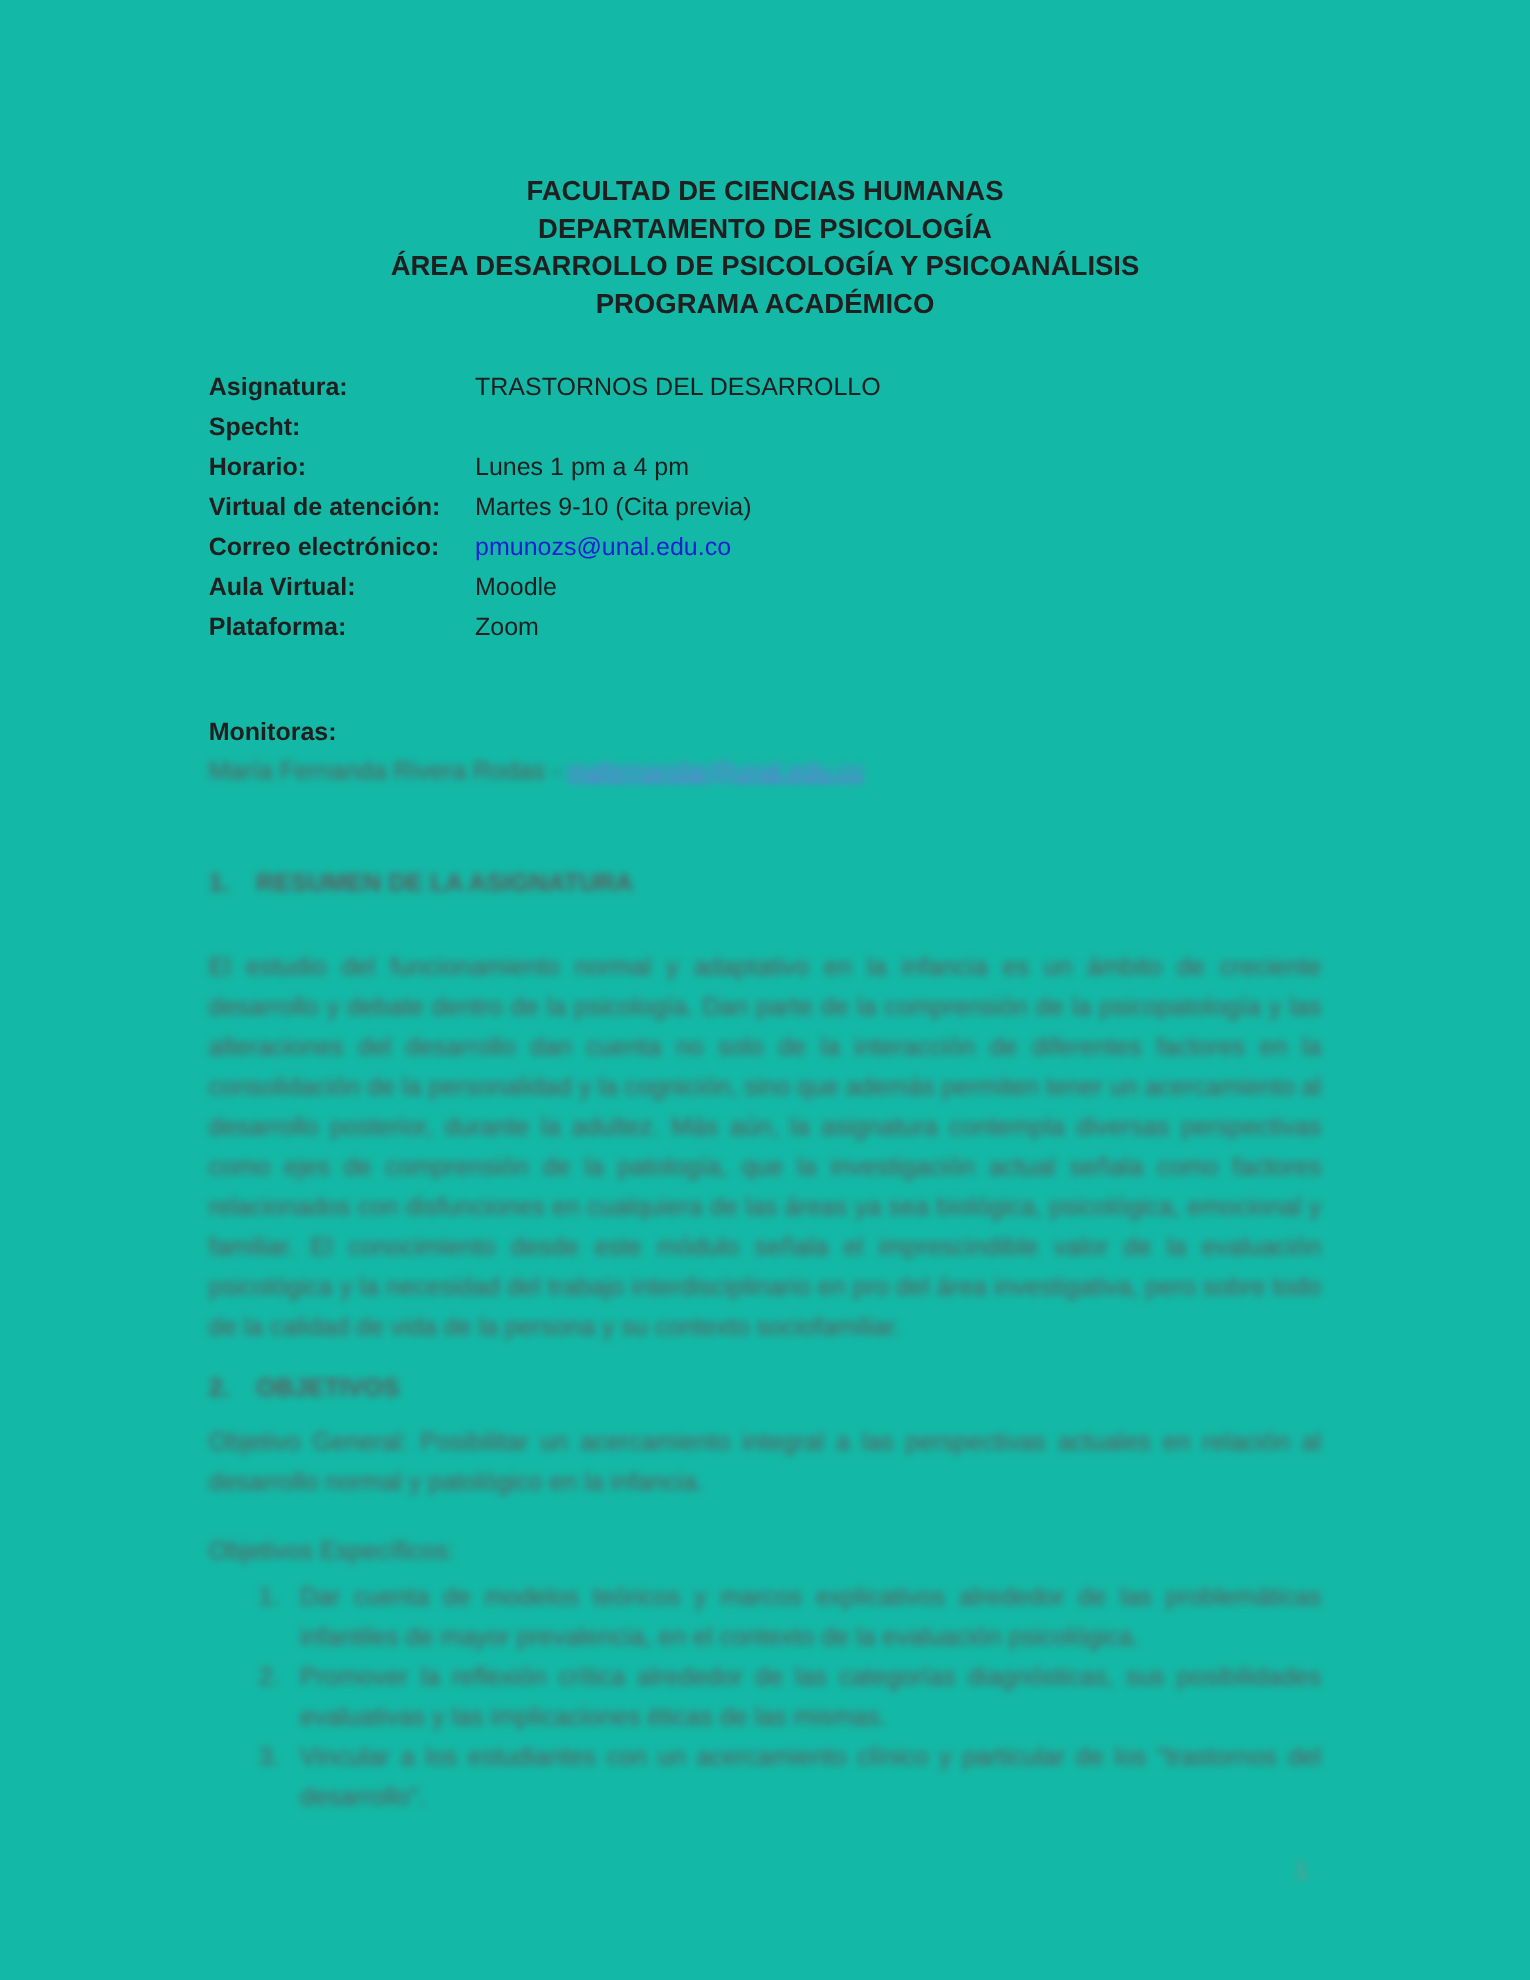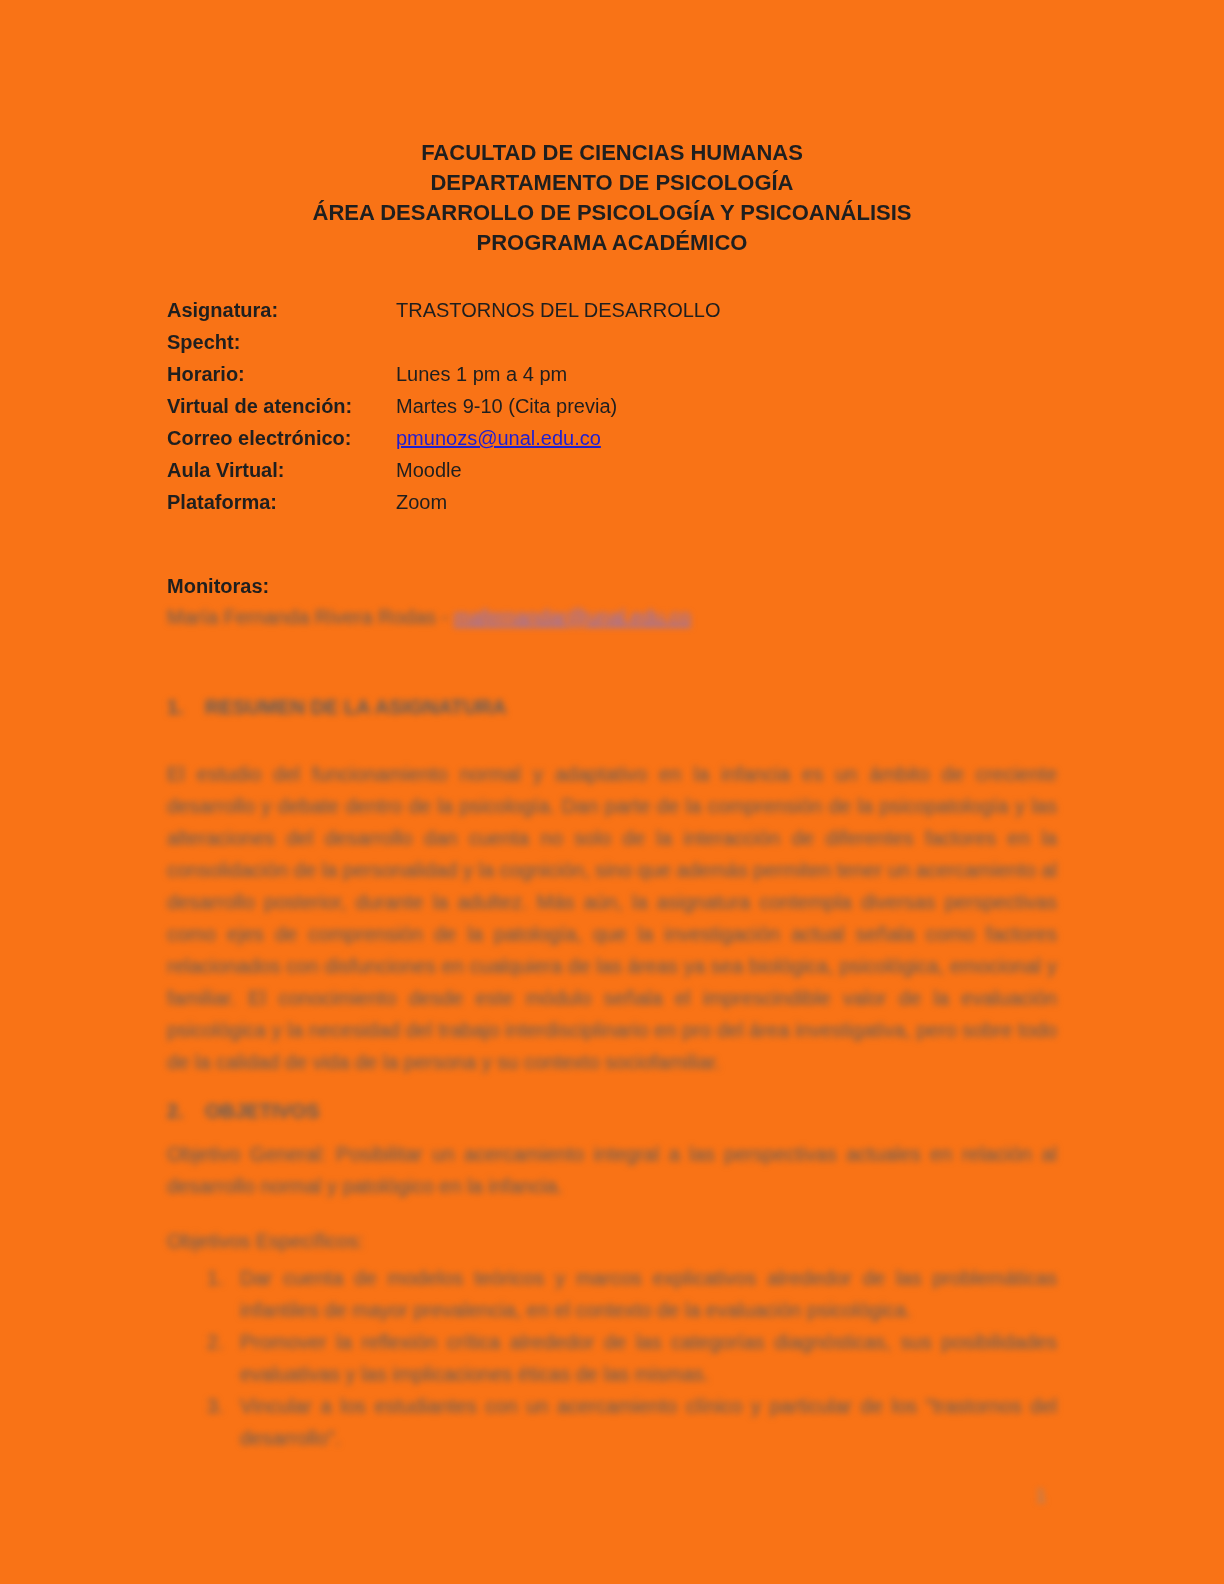--- a/index.html
+++ b/index.html
@@ -1,42 +1,42 @@
 <!DOCTYPE html>
 <html><head>
 <meta charset="utf-8">
 <style>
   html, body { margin: 0; padding: 0; background: #ffffff; }
   .page {
     position: relative;
     width: 1224px;
     height: 1584px;
-    background: #f97316;
+    background: #14b8a6;
     font-family: "Liberation Sans", sans-serif;
     color: #1f1f1f;
     overflow: hidden;
   }
   .doc-header {
     position: absolute;
     top: 138px; left: 167px; width: 890px;
     text-align: center;
     font-weight: bold;
     font-size: 22px;
     line-height: 30px;
   }
   .info-table {
     position: absolute;
     top: 294px; left: 167px; width: 890px;
     font-size: 20px;
     line-height: 32px;
   }
-  .info-row { display: flex; gap: 16px; }
+  .info-row { display: flex; }
   .info-label { width: 213px; font-weight: bold; flex: none; }
   .info-value { flex: 1; }
-  a.mail-link { color: #1e1ed2; text-decoration: underline; cursor: pointer; }
+  a.mail-link { color: #1e1ed2; cursor: pointer; }
   .monitors {
     position: absolute;
     top: 540px; left: 167px; width: 890px;
     font-size: 20px;
     line-height: 31px;
     margin-top: 31px;
   }
   .monitors-heading { font-weight: bold; }
   .redacted { filter: blur(3px); color: #5d5d5d; }
   .redacted-link { filter: blur(3px); color: #7474e0; text-decoration: underline; }

